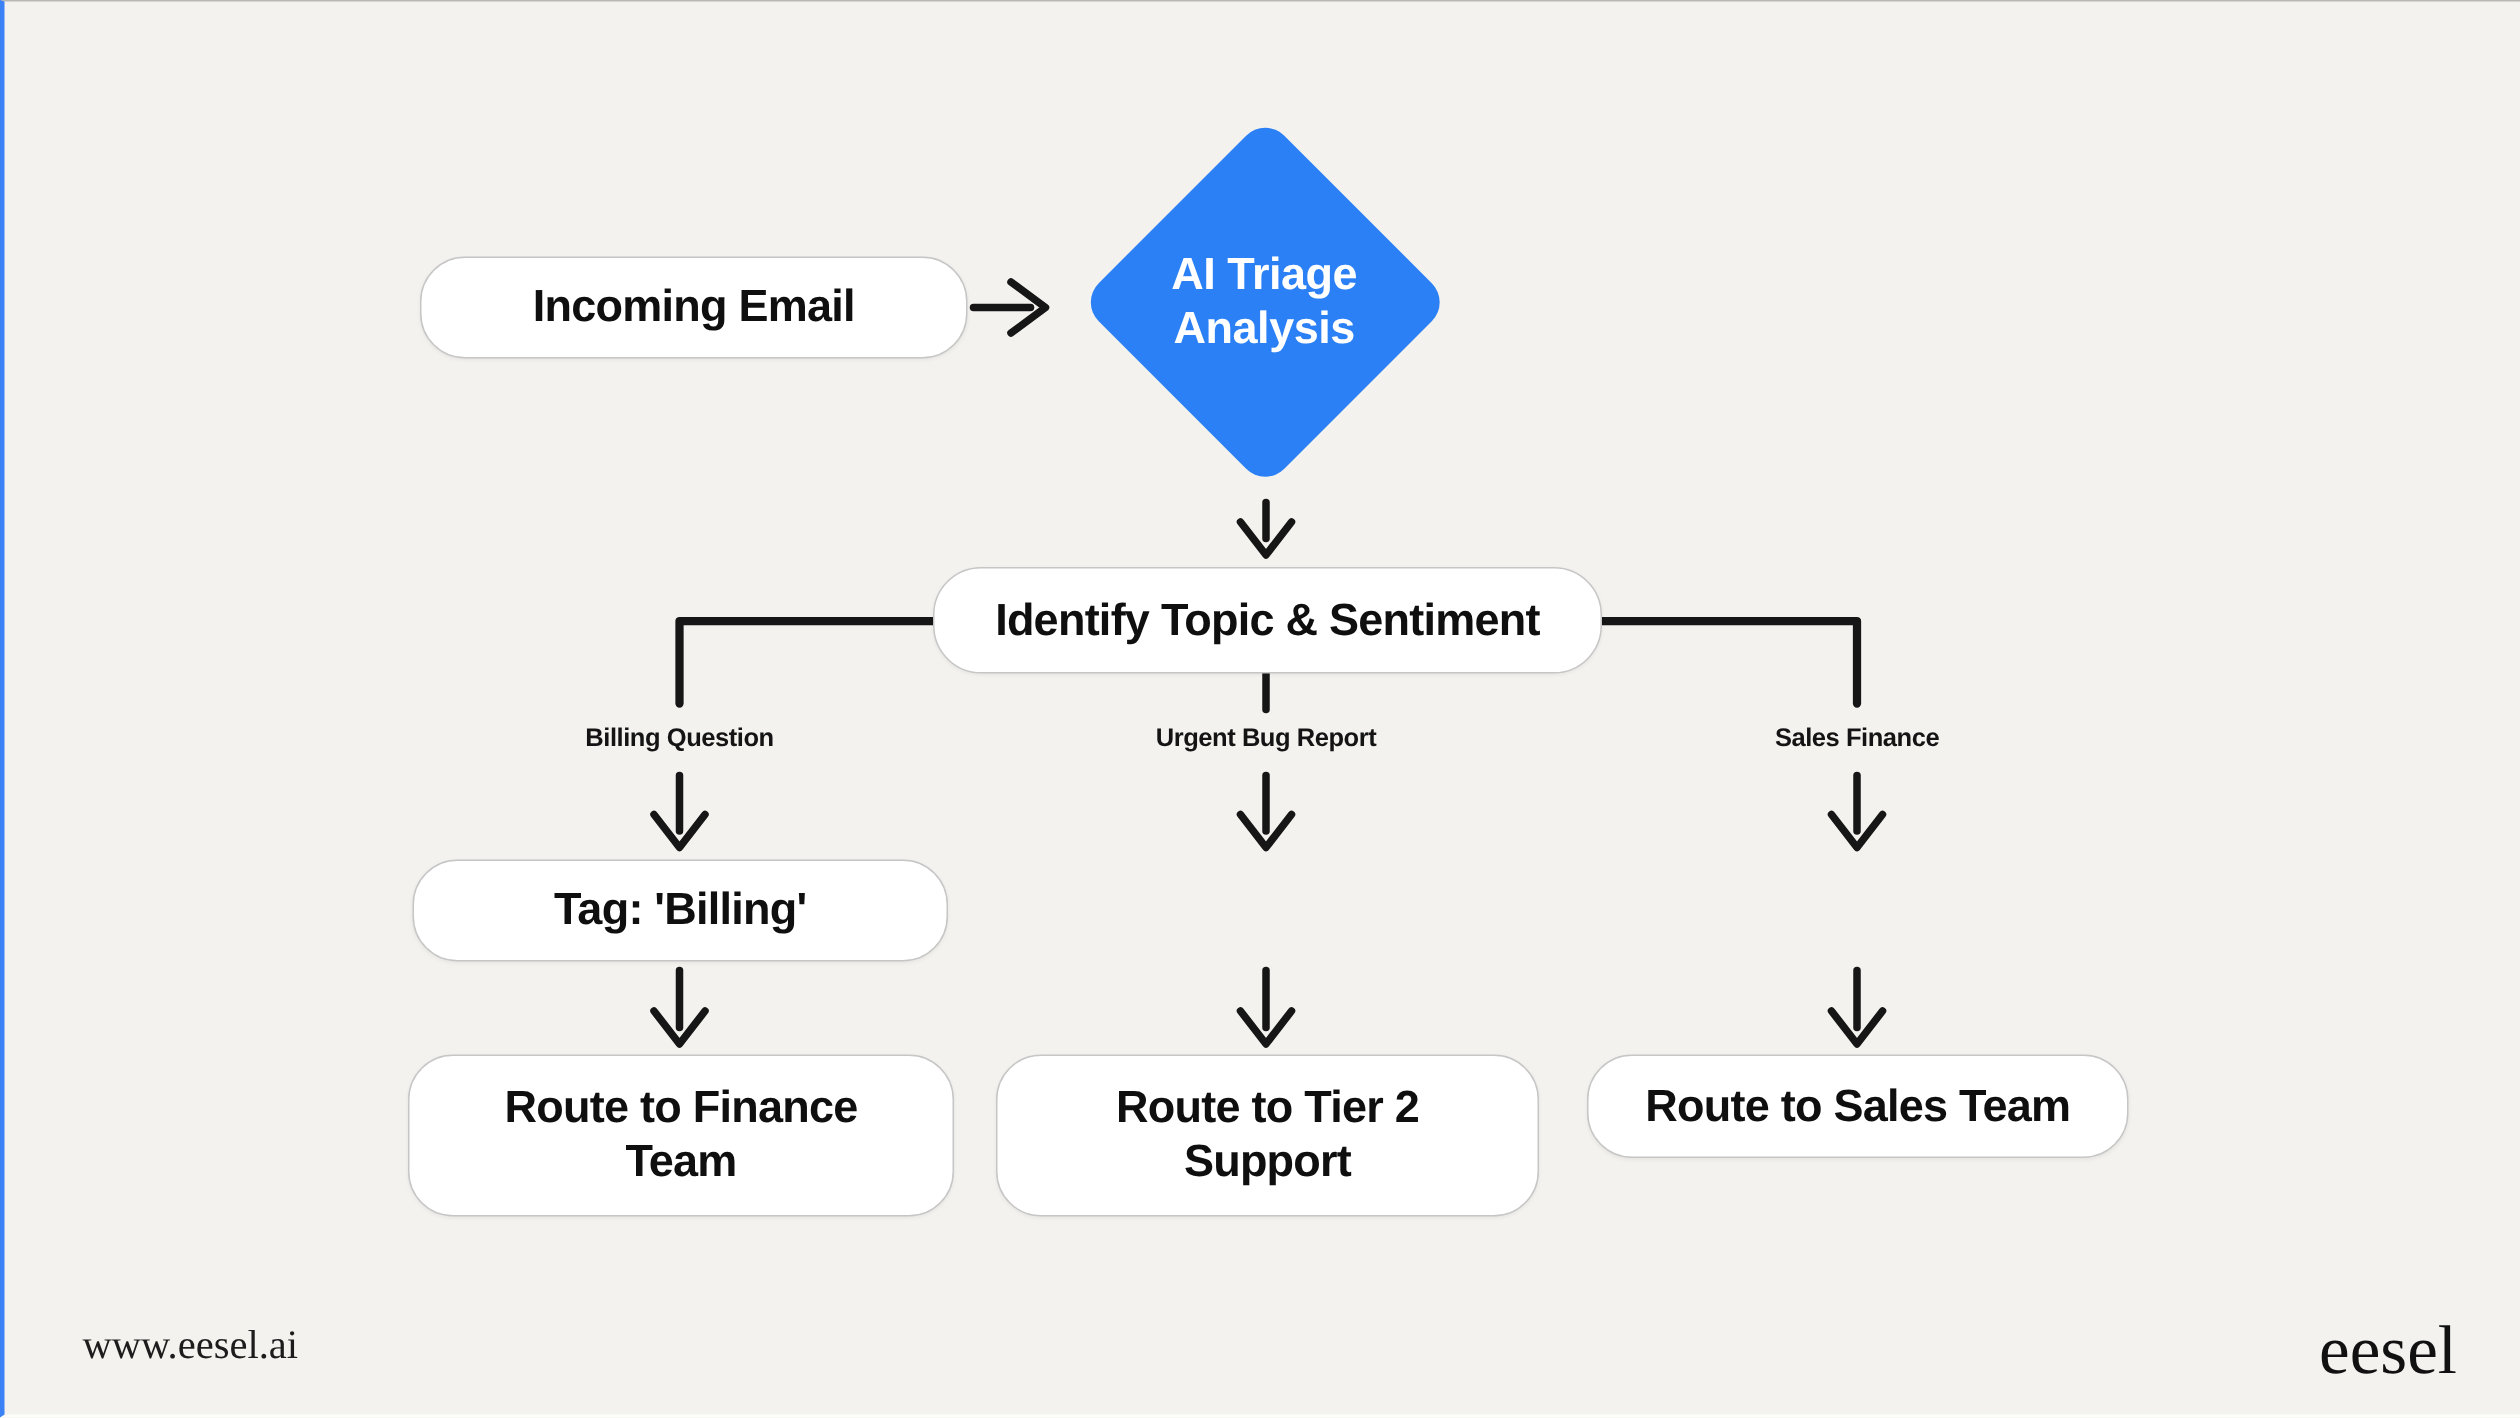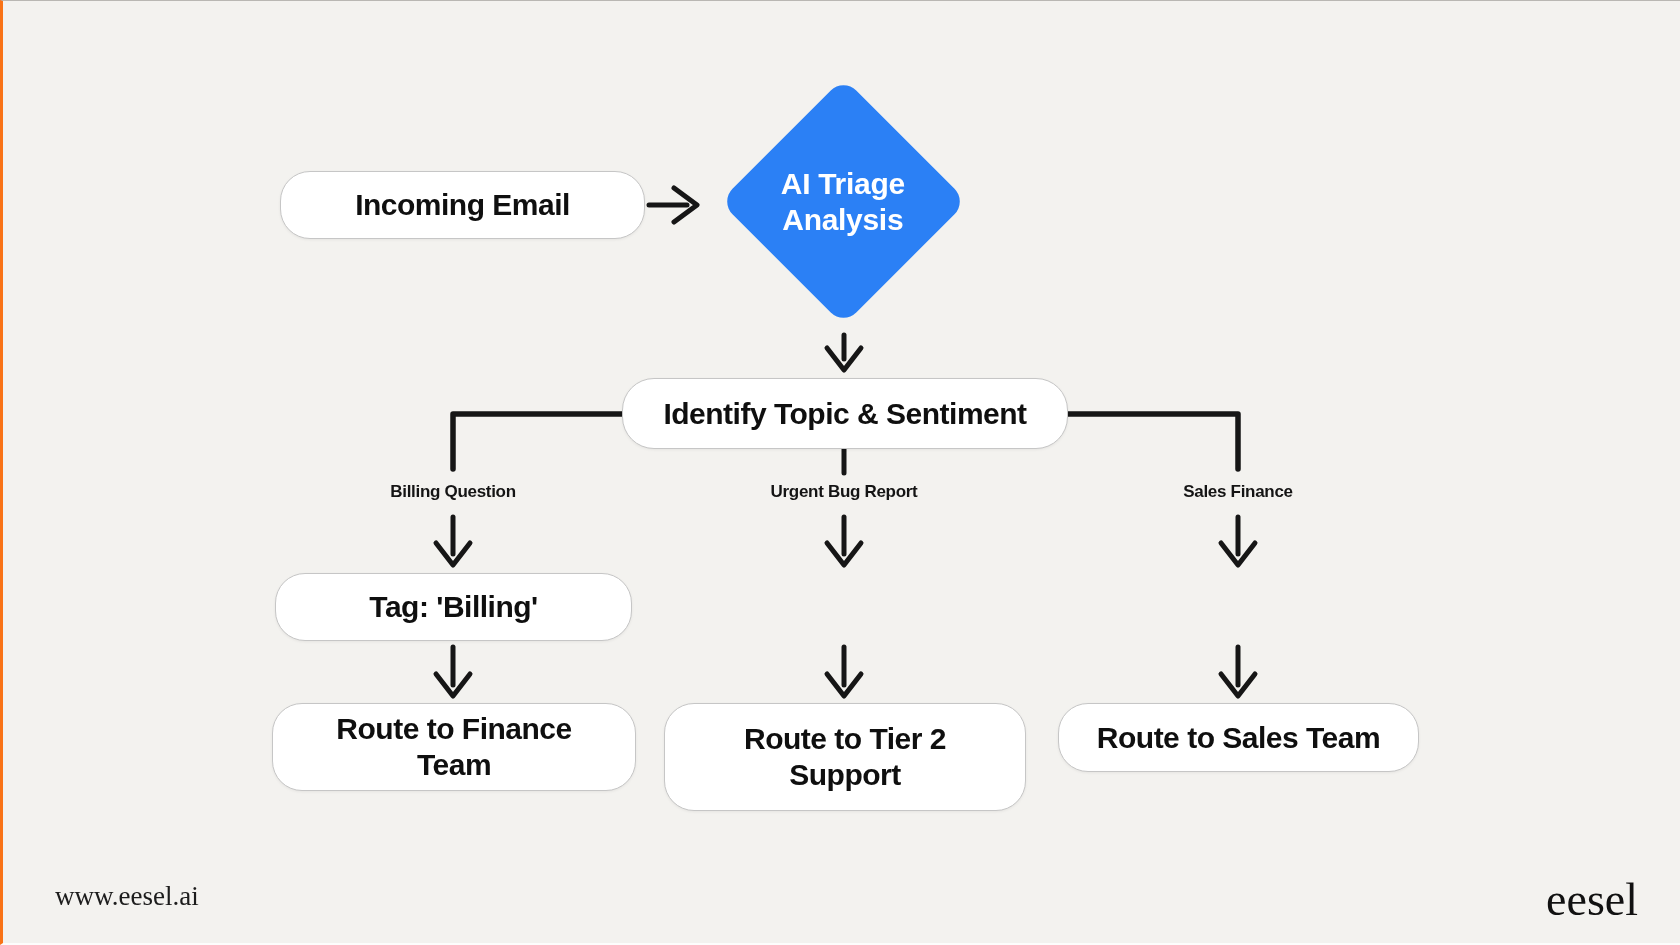--- a/index.html
+++ b/index.html
@@ -15,21 +15,21 @@
   body {
     font-family: "Liberation Sans", "DejaVu Sans", sans-serif;
     background: var(--page-bg);
   }
   .canvas {
     position: relative;
     width: 1680px;
     height: 945px;
     overflow: hidden;
     background: var(--page-bg);
-    border-left: 3px solid #f97316;
+    border-left: 3px solid #3b82f6;
     border-top: 1px solid #b9b7b3;
     border-bottom: 2px solid #fdfdfc;
   }
   svg.connectors {
     position: absolute;
     left: 0; top: 0;
     width: 1680px; height: 945px;
   }
   .connector {
     fill: none;
@@ -103,21 +103,21 @@
     font-family: "Liberation Serif", "DejaVu Serif", serif;
     font-size: 46px;
     color: #111111;
   }
   
   .n-incoming { left: 277px; top: 170px; width: 365px; height: 68px; }
   .n-identify { left: 619px; top: 377px; width: 446px; height: 71px; border-radius: 32px; }
   .n-tag-0 { left: 272px; top: 572px; width: 357px; height: 68px; }
   .n-tag-1 { left: 665px; top: 572px; width: 351px; height: 68px; }
   .n-tag-2 { left: 1055px; top: 572px; width: 360px; height: 68px; }
-  .n-route-0 { left: 269px; top: 702px; width: 364px; height: 88px; padding: 0 24px; }
+  .n-route-0 { left: 269px; top: 702px; width: 364px; height: 108px; padding: 0 24px; }
   .n-route-1 { left: 661px; top: 702px; width: 362px; height: 108px; padding: 0 24px; }
   .n-route-2 { left: 1055px; top: 702px; width: 361px; height: 69px; }
   .bl-0 { left: 450px; }
   .bl-1 { left: 841px; }
   .bl-2 { left: 1235px; }
 </style>
 </head>
 <body>
 
 <div class="canvas">

